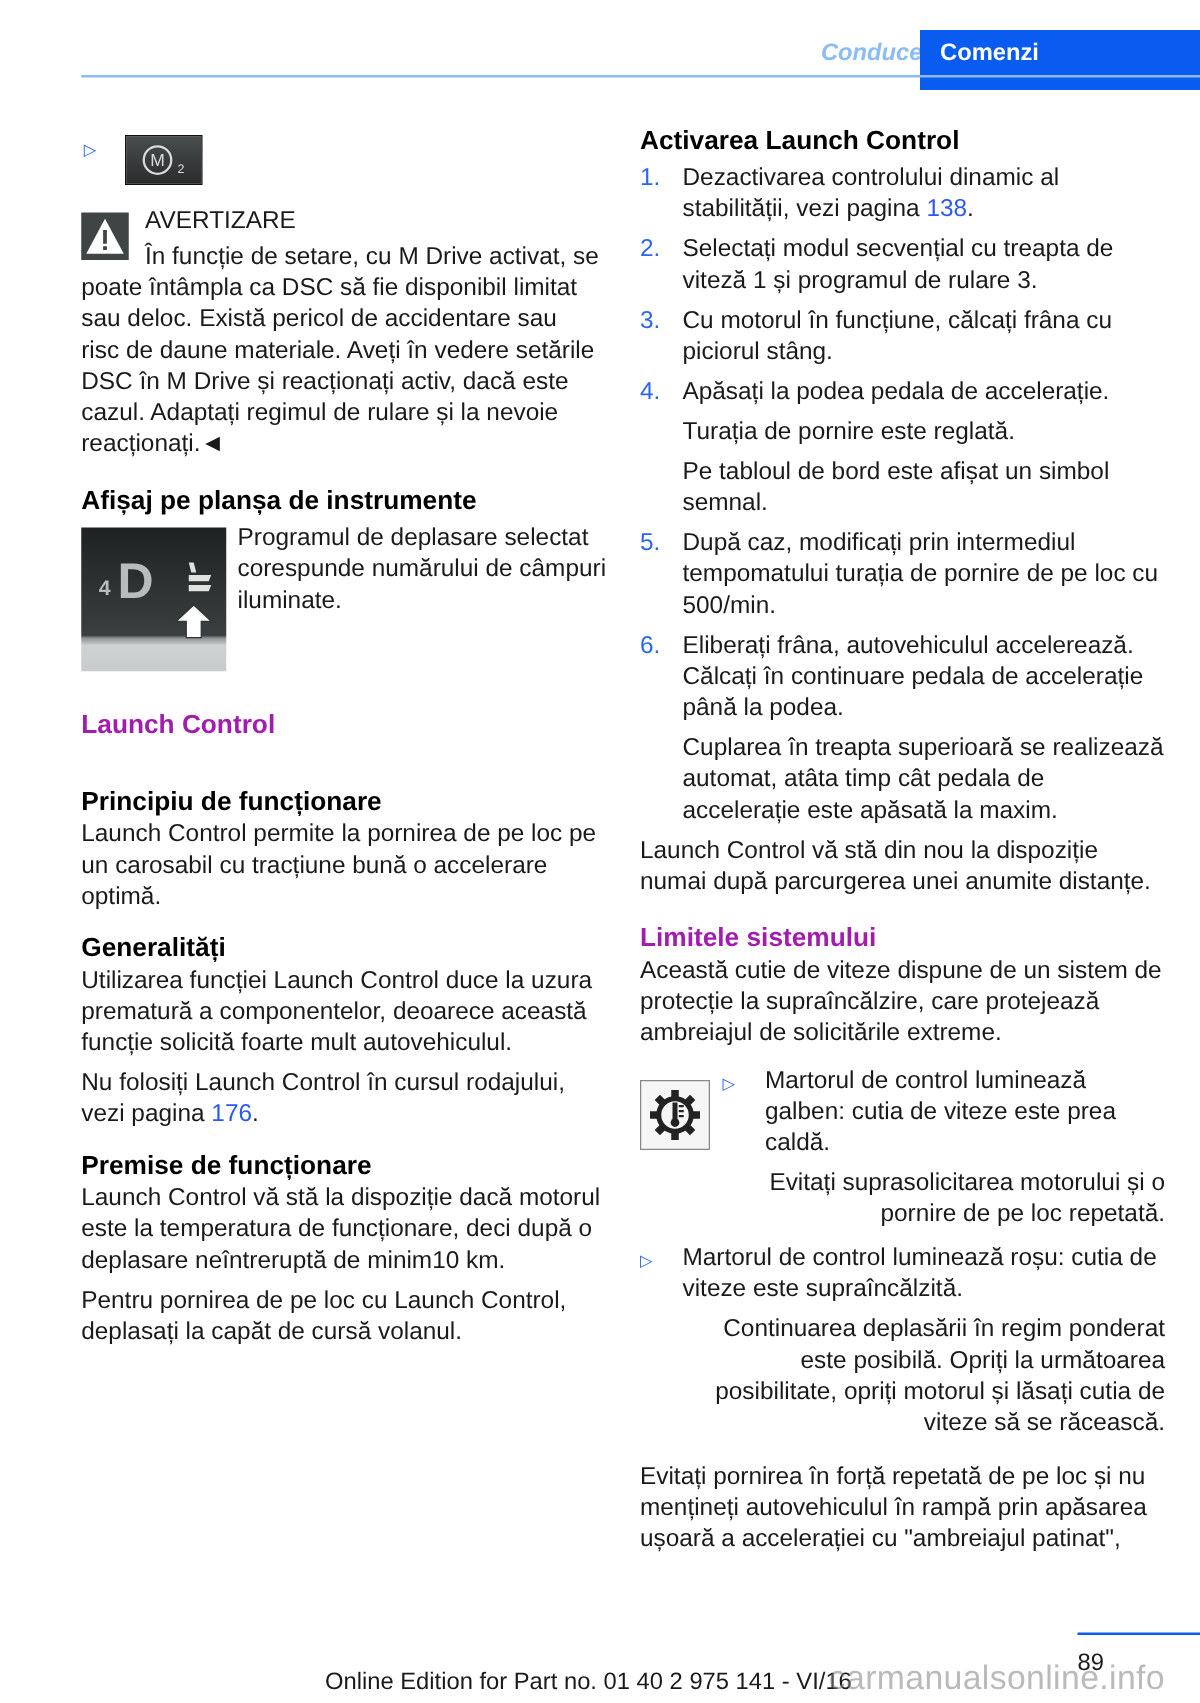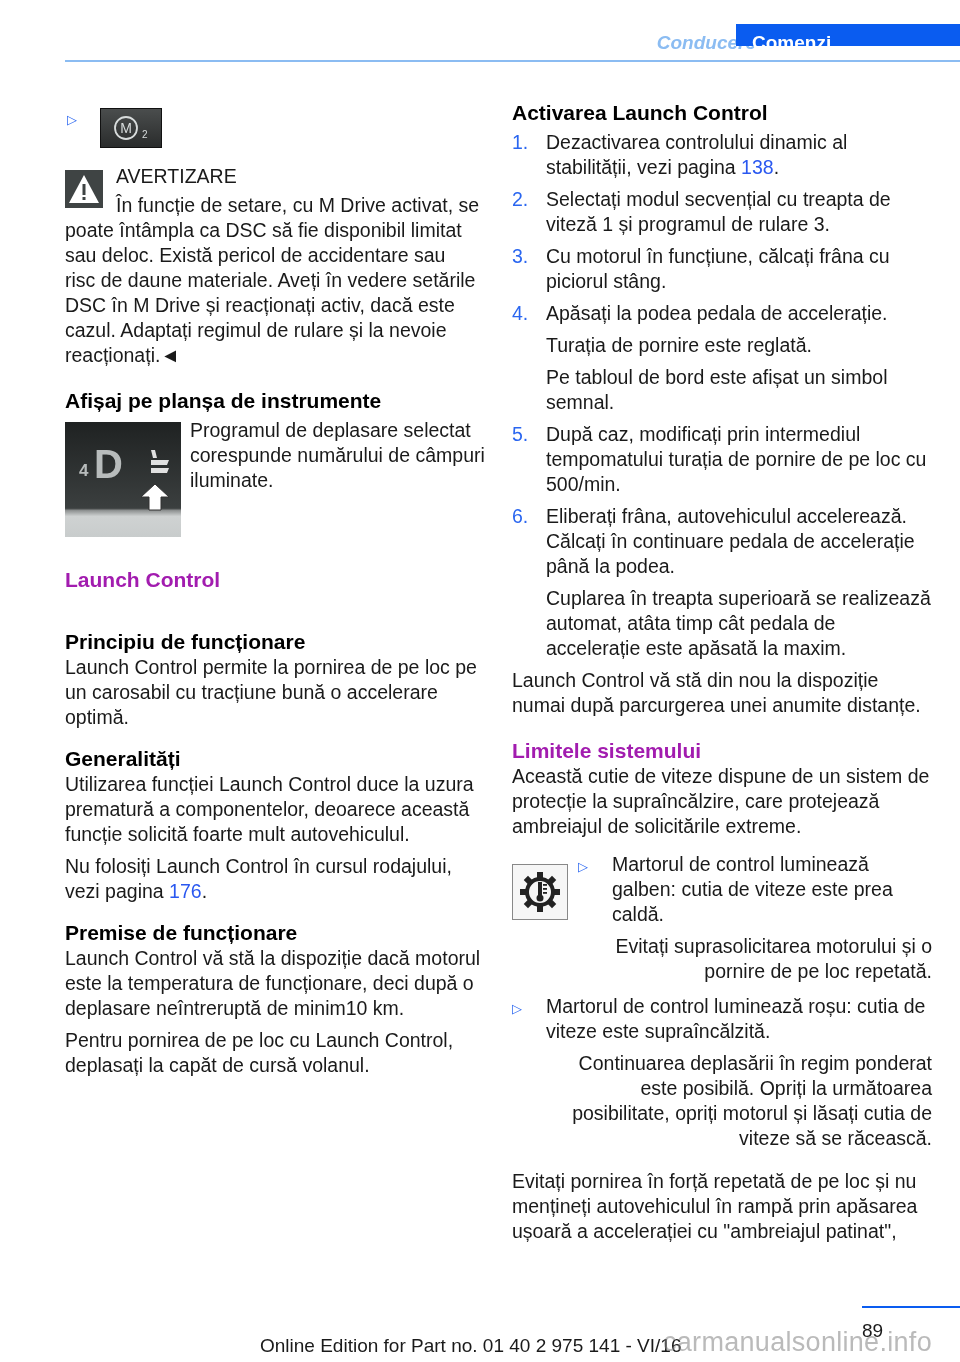--- a/index.html
+++ b/index.html
@@ -2,21 +2,21 @@
 <html><head>
 <meta charset="utf-8">
 <style>
   * { margin: 0; padding: 0; box-sizing: border-box; }
   html, body { width: 960px; height: 1362px; background: #ffffff; overflow: hidden; }
   body { position: relative; font-family: "Liberation Sans", sans-serif; color: #1a1a1a; font-size: 19.5px; line-height: 25px; }
 
   
   .hdr-line { position: absolute; left: 65px; right: 0; top: 60px; height: 2px; background: #8bbcf2; }
   .hdr-tab-inactive { position: absolute; left: 600px; top: 24px; width: 156px; height: 37px; color: #8bbcf2; font-weight: bold; font-size: 19px; line-height: 37px; text-align: right; font-style: italic; }
-  .hdr-tab-active { position: absolute; left: 736px; top: 24px; width: 224px; height: 22px; background: #0a5cf0; color: #ffffff; font-weight: bold; font-size: 19px; line-height: 37px; padding-left: 16px; }
+  .hdr-tab-active { position: absolute; left: 736px; top: 24px; width: 224px; height: 48px; background: #0a5cf0; color: #ffffff; font-weight: bold; font-size: 19px; line-height: 37px; padding-left: 16px; }
 
   .col { position: absolute; top: 100px; }
   .col-left { left: 65px; width: 416px; }
   .col-right { left: 512px; width: 420px; }
 
   .tri { color: #2a66f0; font-size: 13px; display: inline-block; }
   p { margin-bottom: 7px; }
 
   .h-dark { color: #a21caf; font-weight: bold; font-size: 21px; line-height: 26px; }
   .h-light { color: #000000; font-weight: bold; font-size: 21px; line-height: 26px; }

